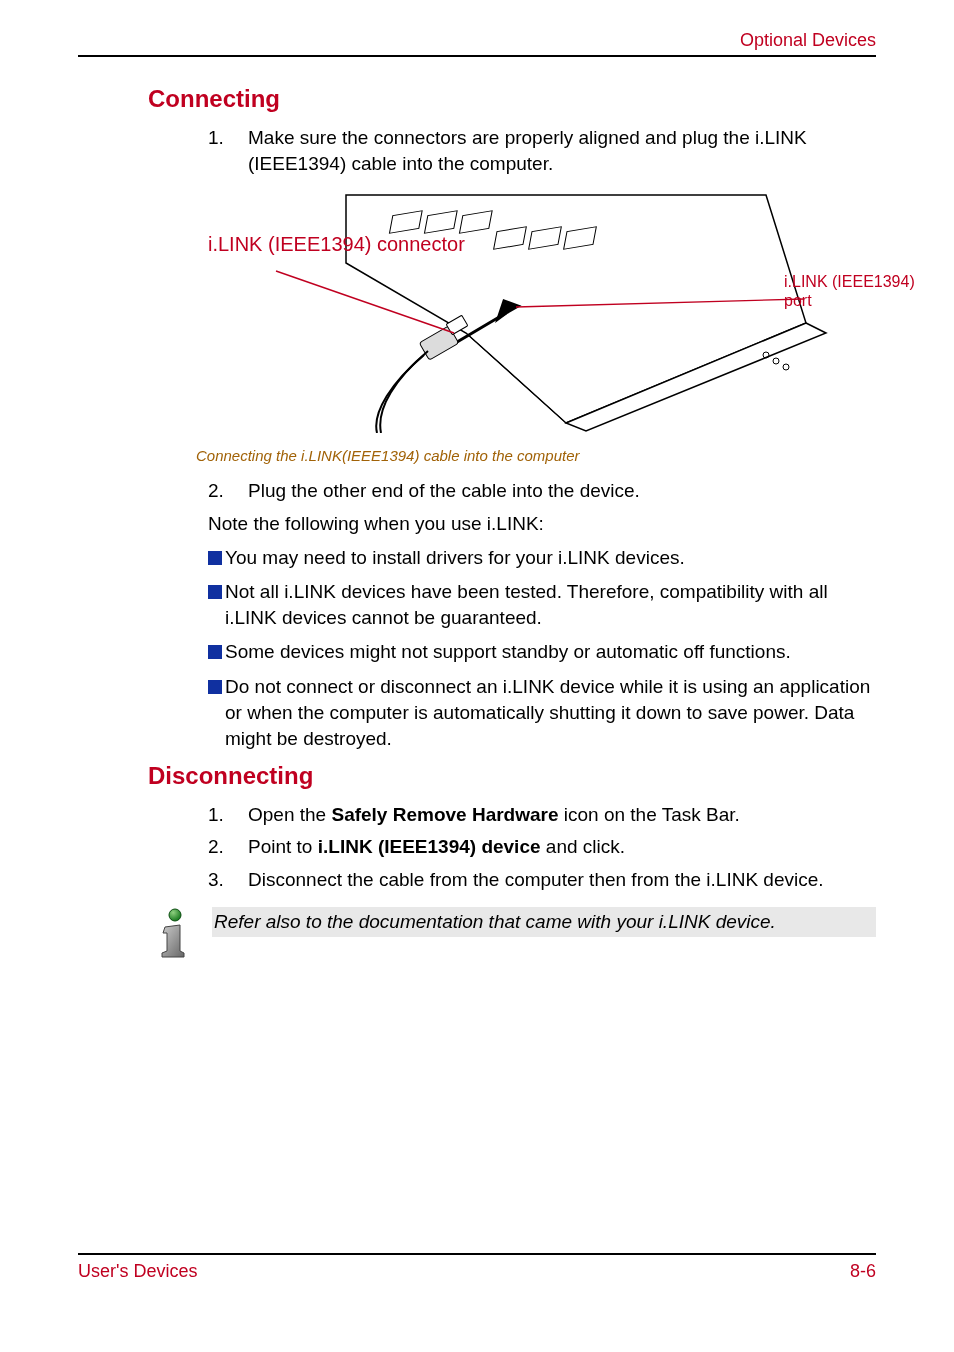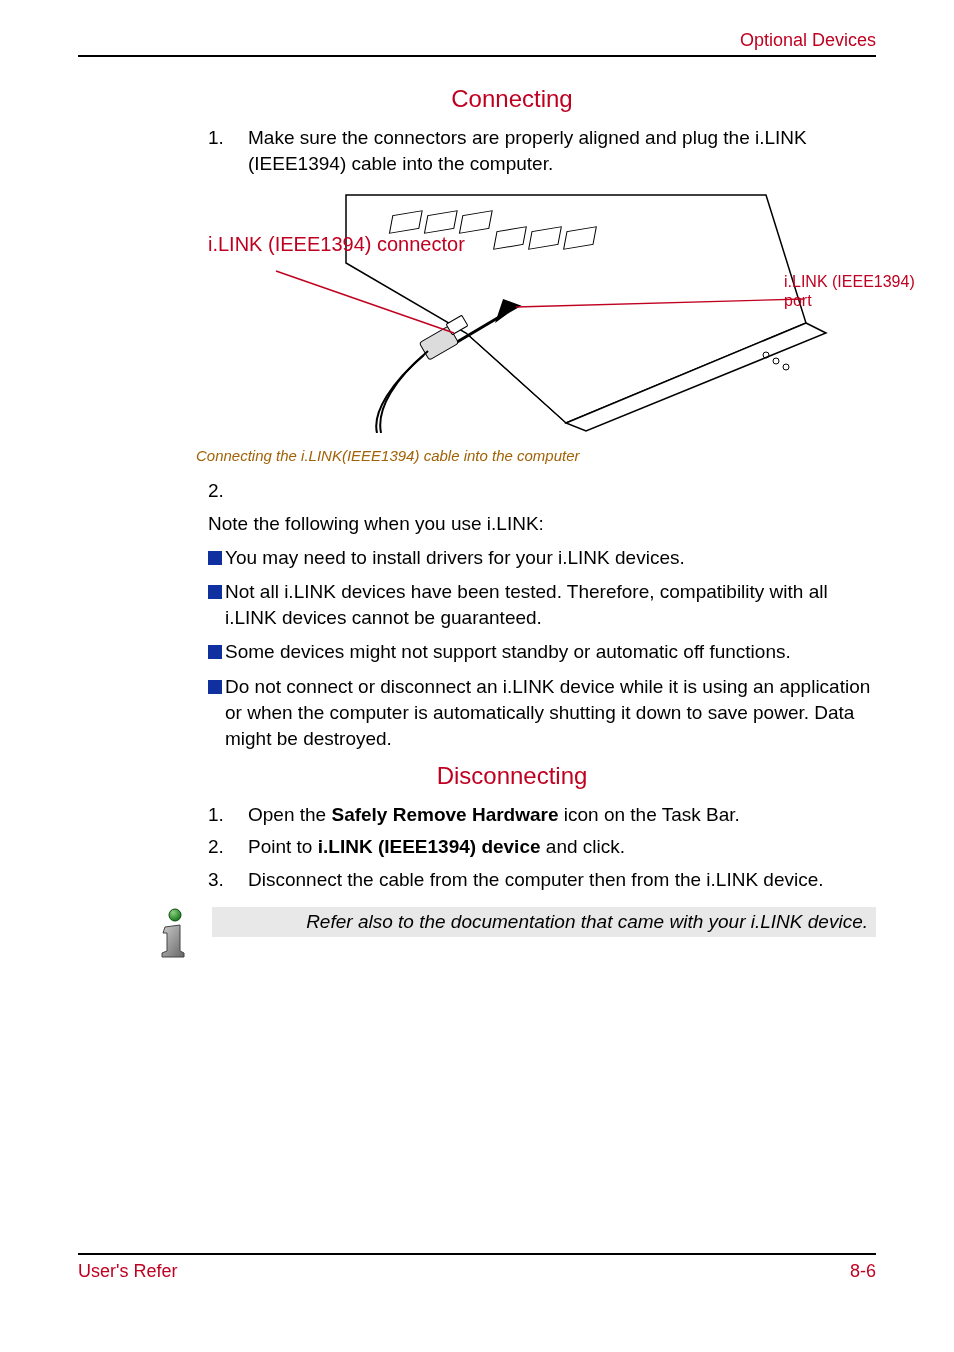--- a/index.html
+++ b/index.html
@@ -18,24 +18,23 @@
     margin-bottom: 4px;
   }
   .header-rule {
     border: none;
     border-top: 2px solid #000;
     margin-bottom: 28px;
   }
   .section-heading {
     color: #c00020;
     font-family: Arial, Helvetica, sans-serif;
-    font-weight: normal;
+    font-weight: bold;
     font-size: 24px;
     margin: 10px 0 12px 70px;
-    text-align: center;
   }
   .content-block { margin-left: 130px; }
   .ordered-item {
     display: flex;
     gap: 16px;
     font-size: 19px;
     line-height: 1.38;
     margin-bottom: 6px;
   }
   .ordered-item .num { min-width: 24px; }
@@ -87,23 +86,22 @@
     align-items: flex-start;
     gap: 18px;
     margin-top: 14px;
     margin-left: 72px;
   }
   .info-icon { flex-shrink: 0; }
   .info-text {
     background: #e8e8e8;
     font-style: italic;
     font-size: 19px;
-    padding: 4px 8px 4px 24px;
+    padding: 4px 8px 4px 2px;
     flex: 1;
-    text-align: right;
   }
   .footer {
     position: absolute;
     left: 78px; right: 78px; bottom: 70px;
   }
   .footer-rule { border: none; border-top: 2px solid #000; margin-bottom: 6px; }
   .footer-row {
     display: flex; justify-content: space-between;
     color: #c00020; font-size: 18px;
   }
@@ -158,20 +156,21 @@
       <line x1="70" y1="88" x2="248" y2="150" stroke="#c00020" stroke-width="1.4"></line>
       <line x1="310" y1="124" x2="598" y2="116" stroke="#c00020" stroke-width="1.4"></line>
     </svg>
     <div class="lbl-connector">i.LINK (IEEE1394) connector</div>
     <div class="lbl-port">i.LINK (IEEE1394) port</div>
   </div>
   <div class="figure-caption">Connecting the i.LINK(IEEE1394) cable into the computer</div>
 
   <div class="ordered-item">
     <div class="num">2.</div>
+    <div>Plug the other end of the cable into the device.</div>
   </div>
 
   <div class="note-intro">Note the following when you use i.LINK:</div>
 
   <div class="bullet-item">
     <div class="bullet-square"></div>
     <div>You may need to install drivers for your i.LINK devices.</div>
   </div>
   <div class="bullet-item">
     <div class="bullet-square"></div>
@@ -222,16 +221,16 @@
     </defs>
     <circle cx="25" cy="8" r="6" fill="url(#g1)" stroke="#0b4d10"></circle>
     <path d="M 15 20 L 30 18 L 30 44 L 34 46 L 34 50 L 12 50 L 12 46 L 17 44 L 17 26 L 13 26 Z" fill="url(#g2)" stroke="#444"></path>
   </svg>
   <div class="info-text">Refer also to the documentation that came with your i.LINK device.</div>
 </div>
 
 <div class="footer">
   <hr class="footer-rule">
   <div class="footer-row">
-    <span>User's Refer</span>
+    <span>User's Devices</span>
     <span>8-6</span>
   </div>
 </div>
 
 </body></html>

